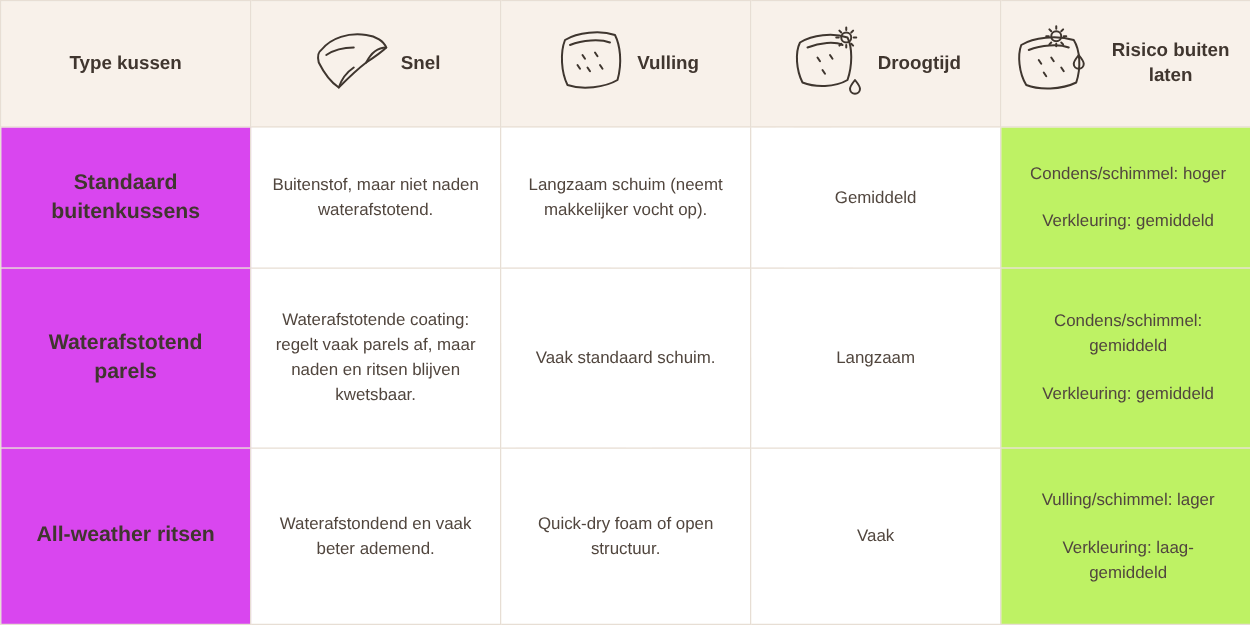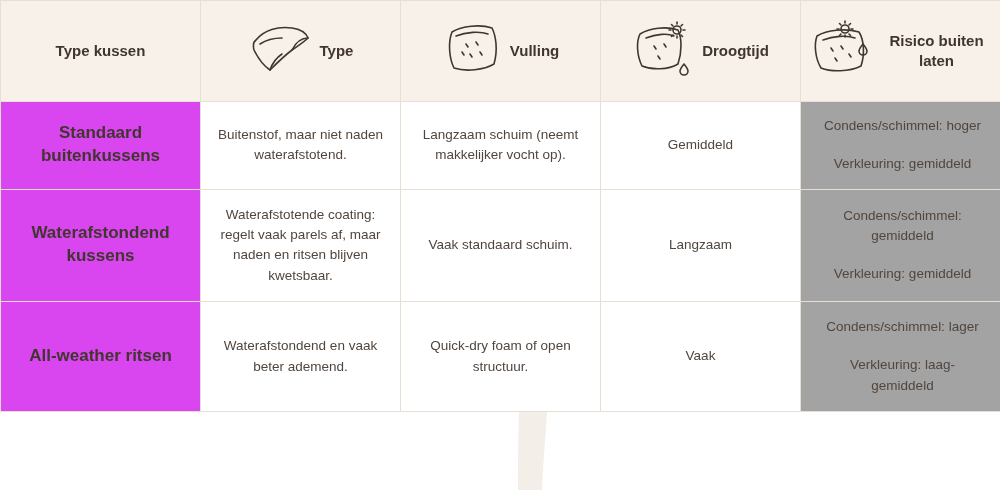--- a/index.html
+++ b/index.html
@@ -25,21 +25,21 @@
     right: 270px;
     top: 70px;
     width: 440px;
     height: 440px;
     pointer-events: none;
     opacity: 1;
   }
   table.comparison {
     position: relative;
     width: 1000px;
-    height: 412px;
+    height: 500px;
     border-collapse: collapse;
     table-layout: fixed;
     z-index: 2;
   }
   table.comparison col.c0 { width: 200px; }
   table.comparison col.c1 { width: 200px; }
   table.comparison col.c2 { width: 200px; }
   table.comparison col.c3 { width: 200px; }
   table.comparison col.c4 { width: 200px; }
 
@@ -76,21 +76,21 @@
     background: #ffffff;
   }
   tbody td.rowhead {
     background: #d946ef;
     font-weight: bold;
     font-size: 17px;
     color: #40362f;
     line-height: 1.35;
   }
   tbody td.risk {
-    background: #a3a3a3;
+    background: #bef264;
     padding-left: 20px;
   }
   .risk-line { margin: 0; }
   .risk-line + .risk-line { margin-top: 18px; }
 
   .icon {
     flex: 0 0 auto;
     display: block;
   }
 </style>
@@ -127,21 +127,21 @@
         <th>
           <div class="head-inner">
             <span class="icon">
               <svg width="64" height="58" viewBox="0 0 64 58" fill="none" stroke="#3f362f" stroke-width="1.6" stroke-linecap="round" stroke-linejoin="round">
                 <path d="M8 20 C16 10 30 6 44 8 C52 9 58 13 60 18 C56 22 50 26 44 30 C36 36 28 44 22 50 C16 46 10 38 6 30 C5 26 5 22 8 20 Z"></path>
                 <path d="M60 18 C54 18 48 22 44 30"></path>
                 <path d="M22 50 C24 44 28 38 34 34"></path>
                 <path d="M12 24 C18 20 26 18 34 18"></path>
               </svg>
             </span>
-            <span class="head-label">Type</span>
+            <span class="head-label">Snel</span>
           </div>
         </th>
         <th>
           <div class="head-inner">
             <span class="icon">
               <svg width="60" height="58" viewBox="0 0 60 58" fill="none" stroke="#3f362f" stroke-width="1.6" stroke-linecap="round" stroke-linejoin="round">
                 <path d="M10 12 C20 6 38 4 50 8 C54 16 56 30 52 44 C42 50 24 52 12 48 C7 38 6 22 10 12 Z"></path>
                 <path d="M14 16 C24 12 38 11 46 14"></path>
                 <path d="M24 24 l2 3 M34 22 l2 3 M28 34 l2 3 M38 32 l2 3 M20 32 l2 3"></path>
               </svg>
@@ -186,34 +186,34 @@
         <td class="rowhead">Standaard buitenkussens</td>
         <td>Buitenstof, maar niet naden waterafstotend.</td>
         <td>Langzaam schuim (neemt makkelijker vocht op).</td>
         <td>Gemiddeld</td>
         <td class="risk">
           <p class="risk-line">Condens/schimmel: hoger</p>
           <p class="risk-line">Verkleuring: gemiddeld</p>
         </td>
       </tr>
       <tr>
-        <td class="rowhead">Waterafstondend kussens</td>
+        <td class="rowhead">Waterafstotend parels</td>
         <td>Waterafstotende coating: regelt vaak parels af, maar naden en ritsen blijven kwetsbaar.</td>
         <td>Vaak standaard schuim.</td>
         <td>Langzaam</td>
         <td class="risk">
           <p class="risk-line">Condens/schimmel: gemiddeld</p>
           <p class="risk-line">Verkleuring: gemiddeld</p>
         </td>
       </tr>
       <tr>
         <td class="rowhead">All-weather ritsen</td>
         <td>Waterafstondend en vaak beter ademend.</td>
         <td>Quick-dry foam of open structuur.</td>
         <td>Vaak</td>
         <td class="risk">
-          <p class="risk-line">Condens/schimmel: lager</p>
+          <p class="risk-line">Vulling/schimmel: lager</p>
           <p class="risk-line">Verkleuring: laag-gemiddeld</p>
         </td>
       </tr>
     </tbody>
   </table>
 </div>
 
 </body></html>

